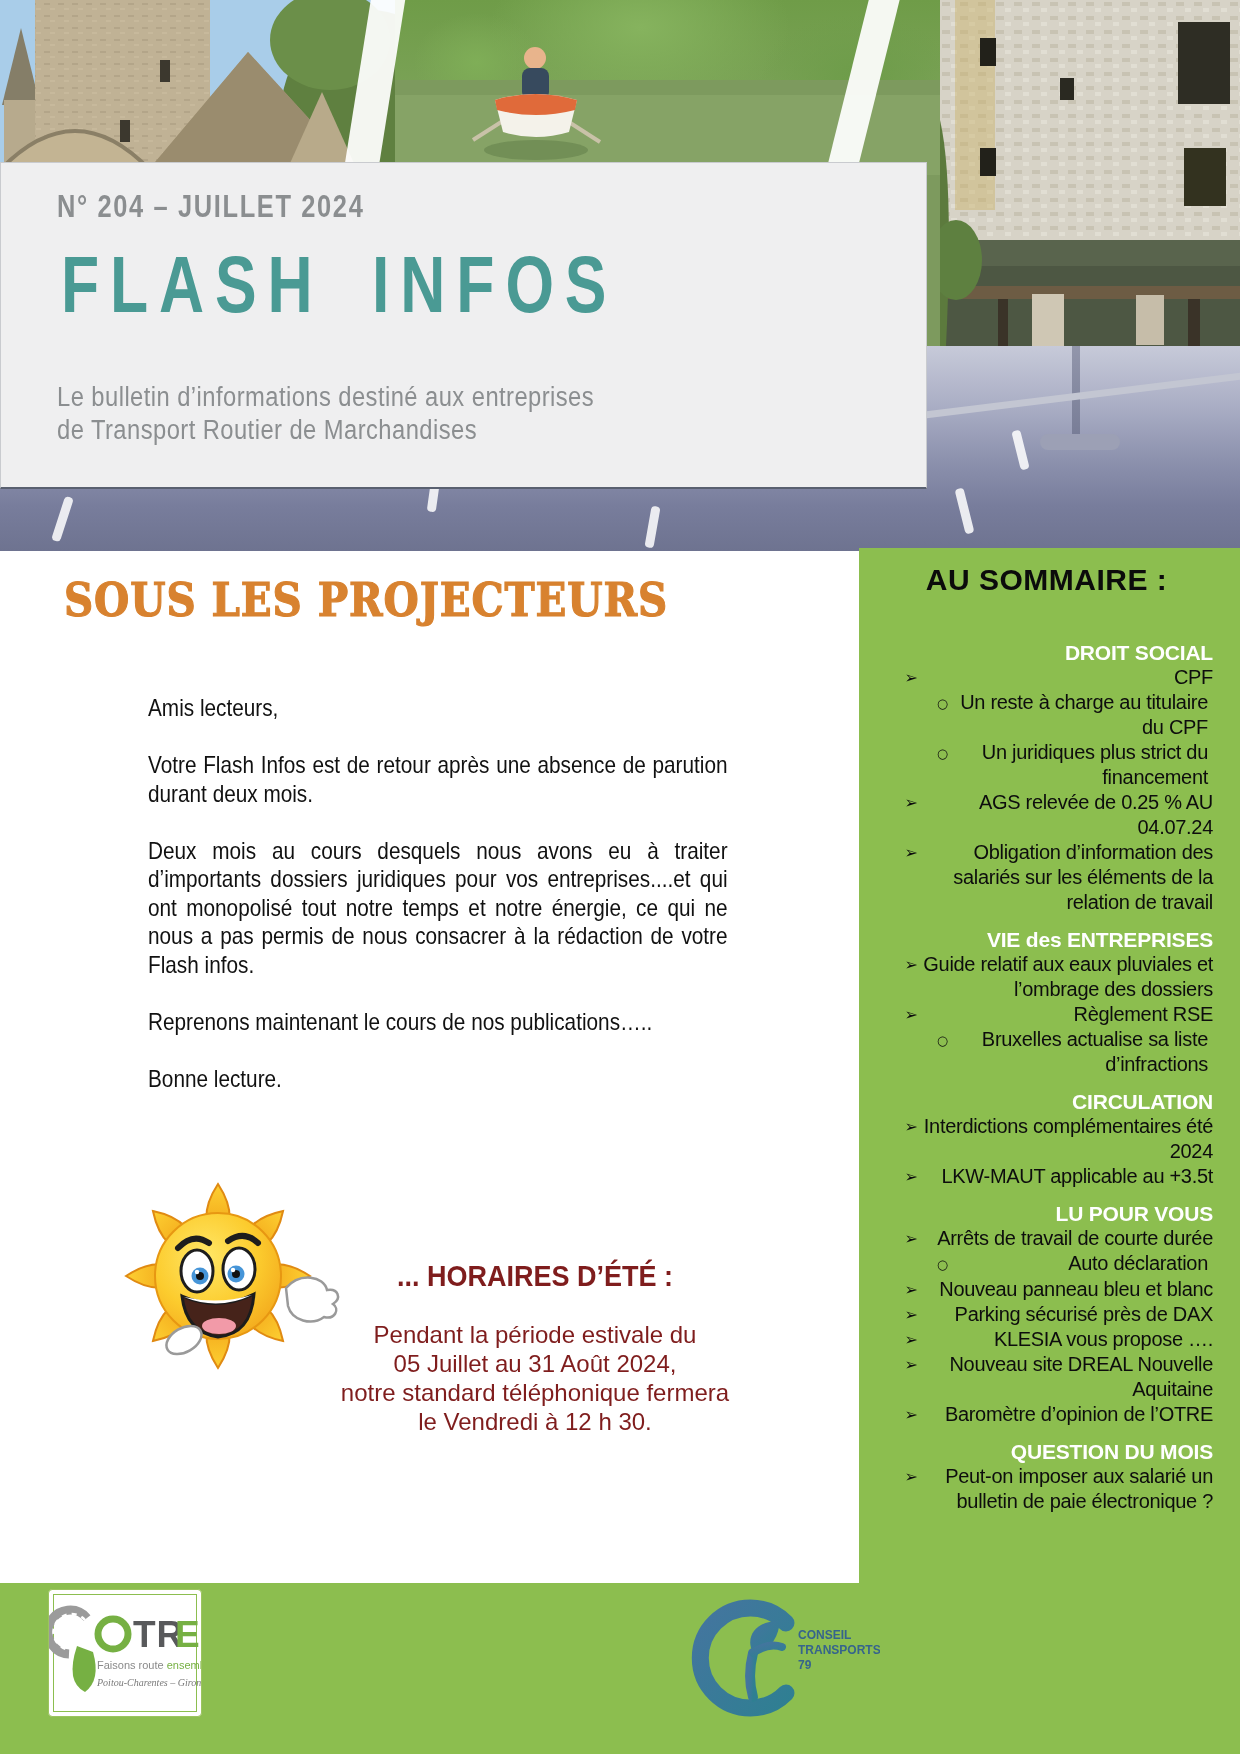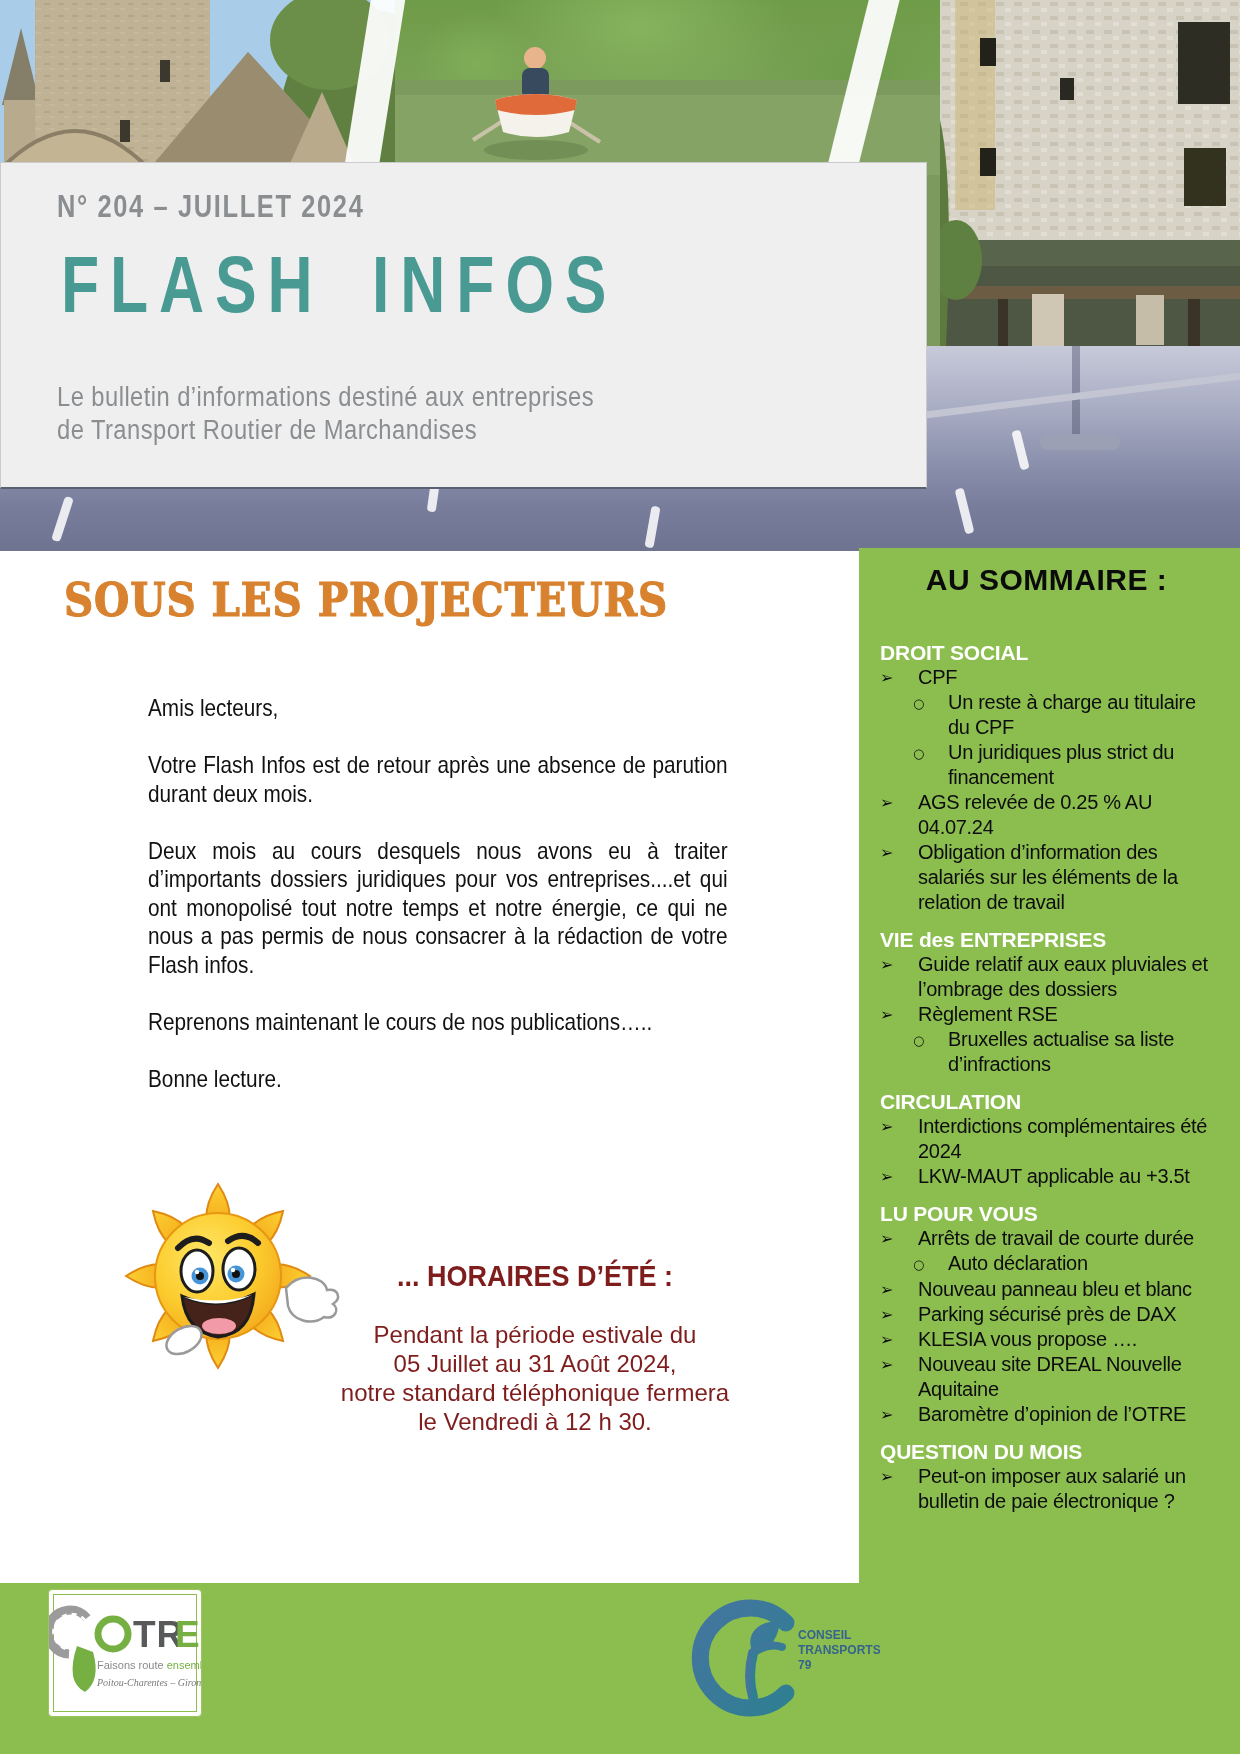--- a/index.html
+++ b/index.html
@@ -53,21 +53,21 @@
   .summer-lines{font-size:24px;line-height:29px;}
 
   
   .sun{position:absolute;left:100px;top:1170px;width:244px;height:202px;}
 
   
   .sidebar{position:absolute;left:859px;top:548px;width:381px;height:1206px;background:#8cbe4f;
         box-sizing:border-box;padding:15px 27px 0 21px;color:#0d0d0d;}
   .sidebar-title{font-size:30px;font-weight:700;text-align:center;color:#0b0b0b;margin:0 0 43px 0;
         letter-spacing:.5px;}
-  .sb-section{margin-top:12px;}
+  .sb-section{margin-top:12px;text-align:right;}
   .sb-heading{color:#ffffff;font-weight:700;font-size:21px;line-height:25px;letter-spacing:-.2px;}
   .sb-item{display:flex;align-items:flex-start;}
   .sb-marker{width:38px;flex:0 0 38px;font-size:16px;line-height:25px;color:#0d0d0d;
         font-family:"DejaVu Sans",sans-serif;}
   .sb-text{width:300px;font-size:20px;line-height:25px;letter-spacing:-.3px;}
   .sb-sub{display:flex;align-items:flex-start;margin-left:33px;}
   .sb-sub .sb-marker{width:35px;flex:0 0 35px;font-size:13px;padding-top:1px;}
   .sb-sub .sb-text{width:260px;}
 
   

